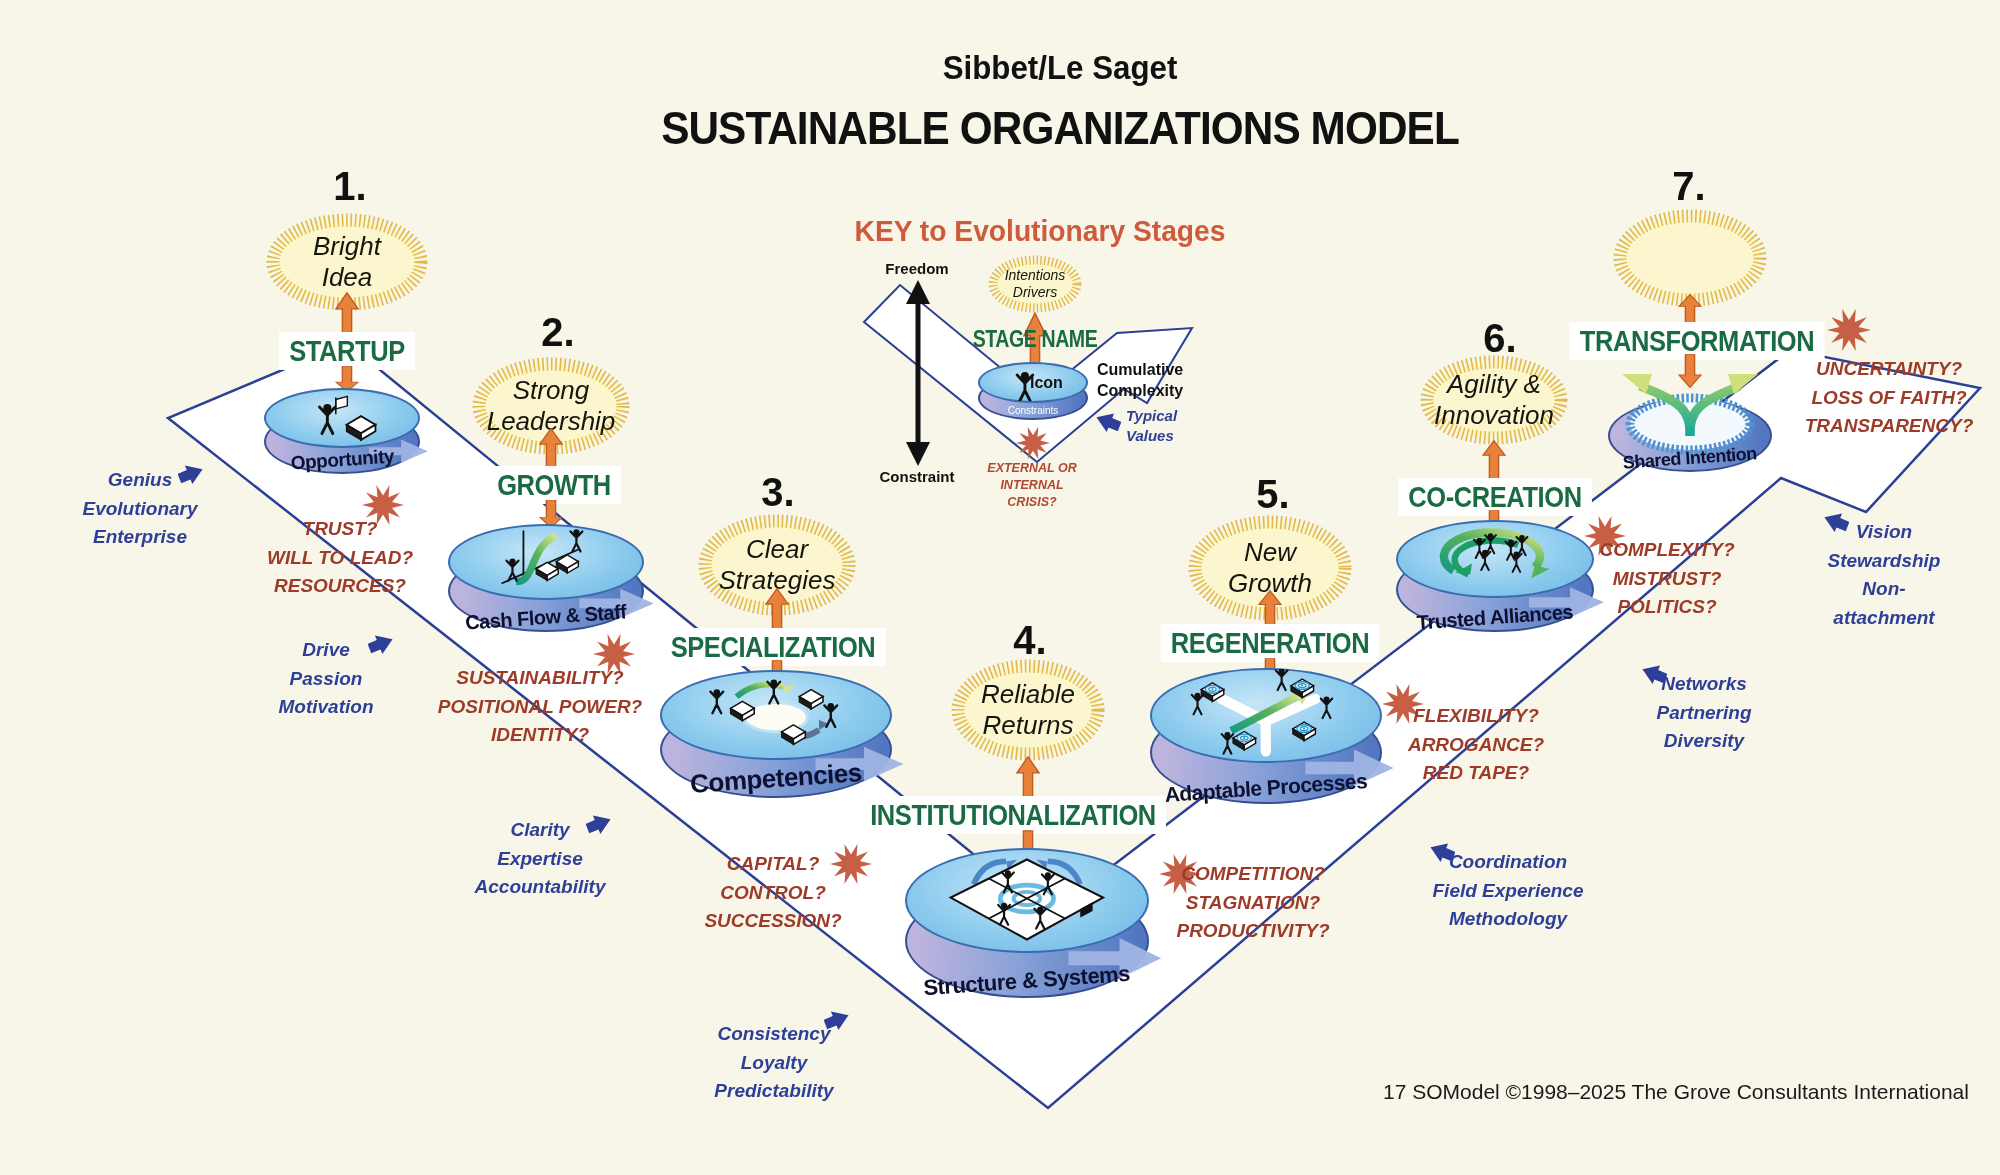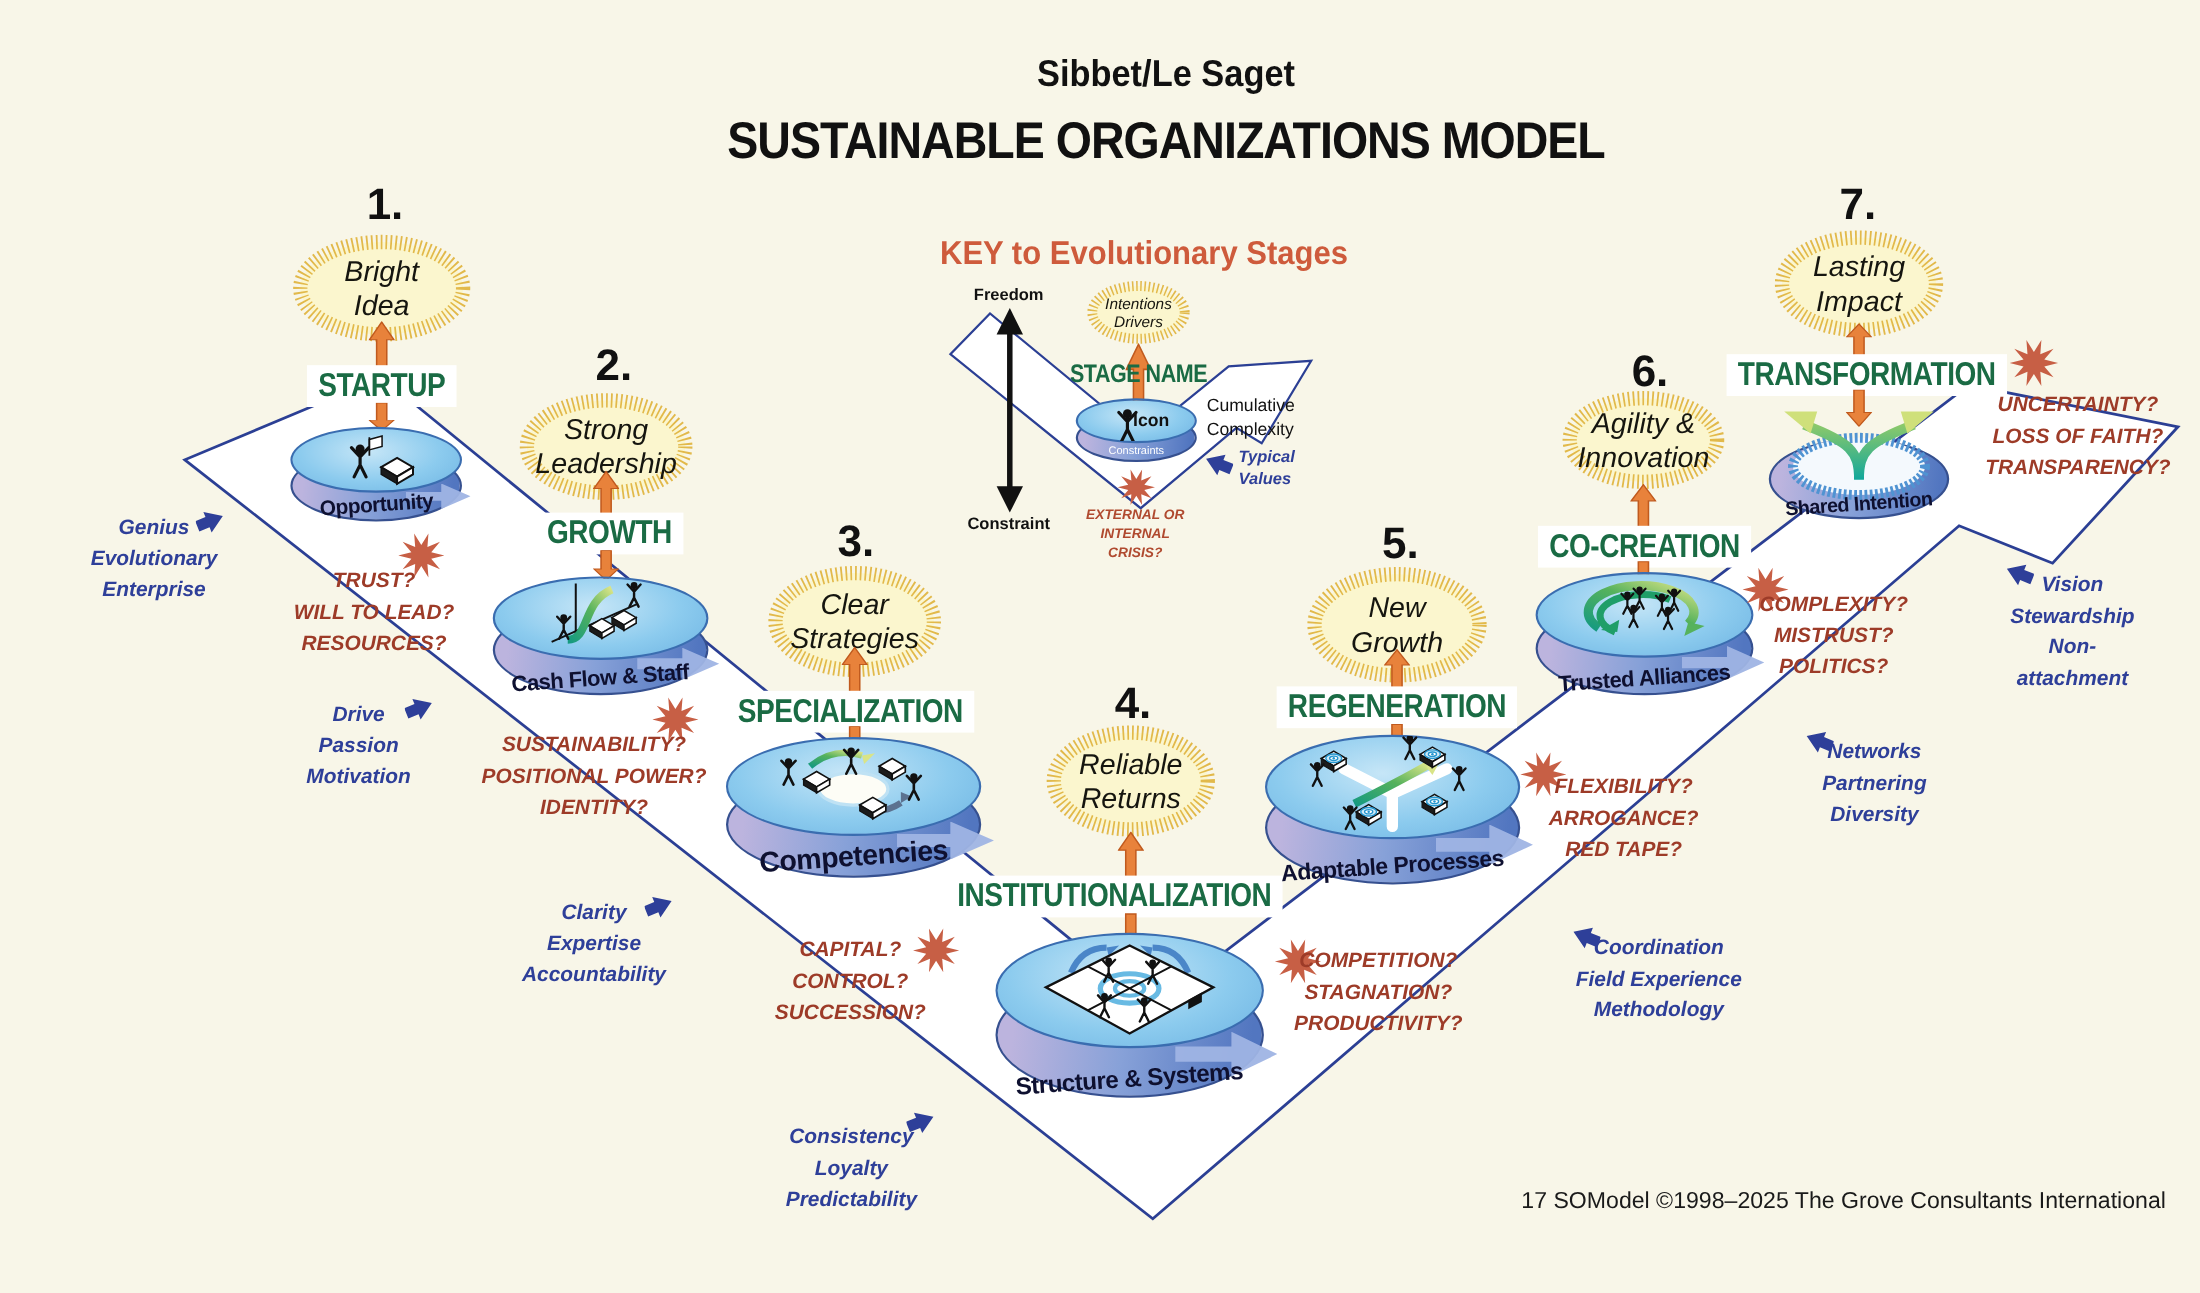--- a/index.html
+++ b/index.html
@@ -46,21 +46,21 @@
   .varrow{width:27px;height:22px;}
   .varrow.nw{transform:scaleX(-1);}
 
   
   .keytitle{font-size:30px;font-weight:bold;color:#CE5B3C;white-space:nowrap;transform:translateX(-50%) scaleX(.94);}
   .axislabel{font-size:15px;font-weight:bold;color:#111;transform:translateX(-50%);}
   .kovaltext{font-size:14px;}
   .kstage{font-size:23px;padding:1px 8px;background:transparent;}
   .kicon-label{position:absolute;font-size:16px;font-weight:bold;color:#111;}
   .kconstraints{position:absolute;left:0;right:0;text-align:center;font-size:10px;font-weight:normal;color:#fff;}
-  .kcum{font-size:16px;font-weight:normal;color:#111;line-height:1.3;}
+  .kcum{font-size:16px;font-weight:bold;color:#111;line-height:1.3;}
   .ktyp{font-size:15px;color:#2E3F99;font-style:italic;font-weight:600;line-height:1.35;}
   .kcrisis{font-size:12.5px;color:#B04A2F;font-style:italic;font-weight:600;line-height:1.35;
            text-align:center;transform:translateX(-50%);}
 
   .footer{font-size:21px;color:#1a1a1a;}
 </style>
 </head>
 <body>
 
 <div id="canvas">
@@ -418,22 +418,20 @@
 Diversity</div>
   <svg class="abs varrow nw" style="left:1640px;top:664px" viewBox="0 0 26 22">
       <path d="M0,15 L10,15 L10,20 L25,10 L10,0 L10,5 L0,5 Z" transform="rotate(-22 12 10)" fill="#2E3F99"></path>
     </svg>
 
   <div class="abs num" style="left:1689px;top:164px">7.</div>
   <div class="abs oval" style="left:1690px;top:205px;width:164px;height:106px">
     <svg width="164" height="106" viewBox="0 0 164 106">
         <ellipse cx="82" cy="53" rx="70" ry="42" fill="#FBF6CE" stroke="#E2B94A" stroke-width="13" stroke-dasharray="1.6 2.8"></ellipse>
       </svg>
-    <div class="ovaltext multi">Lasting
-Impact</div>
   </div>
   <svg class="abs oarrow" style="left:1690px;top:294px;height:32px" viewBox="0 0 26 60" preserveAspectRatio="none">
       <path d="M13,1 L25,23 L18,23 L18,59 L8,59 L8,23 L1,23 Z" fill="#E8823B" stroke="#C05A1E" stroke-width="1.5"></path>
     </svg>
   <div class="abs sname" style="left:1697px;top:322px">TRANSFORMATION</div>
   <svg class="abs oarrow down" style="left:1690px;top:354px;height:34px" viewBox="0 0 26 60" preserveAspectRatio="none">
       <path d="M13,1 L25,23 L18,23 L18,59 L8,59 L8,23 L1,23 Z" fill="#E8823B" stroke="#C05A1E" stroke-width="1.5"></path>
     </svg>
   <div class="abs disk" style="left:1608px;top:376px;width:164px;height:96px">
     <div class="drim"></div>

